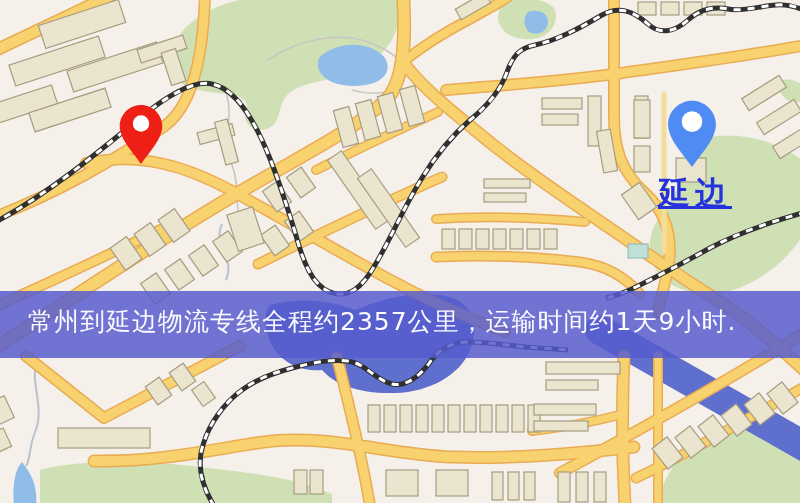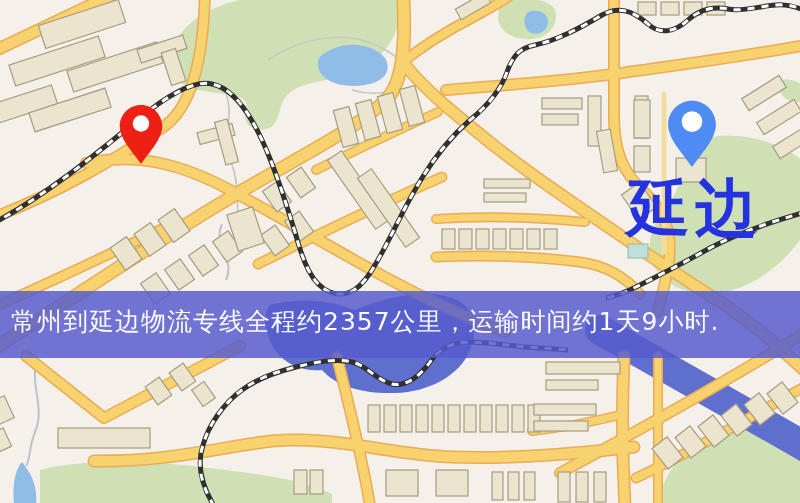--- a/index.html
+++ b/index.html
@@ -25,24 +25,24 @@
   .rp{stroke:#f3dd9d;fill:none;stroke-linecap:round;}
   .bld{fill:var(--building-fill);stroke:var(--building-stroke);stroke-width:1.2;}
   .rail1{stroke:var(--railway);stroke-width:5;fill:none;}
   .rail2{stroke:#ffffff;stroke-width:3;stroke-dasharray:7 7;fill:none;}
   .pin{position:absolute;}
   .pin svg{position:static;display:block;width:100%;height:100%;}
   .map-label{position:absolute;width:170px;text-align:center;
              font-family:"DejaVu Serif","Liberation Serif",serif;
              font-weight:700;line-height:1;letter-spacing:5px;user-select:none;}
   .map-label.origin{left:52px;top:174px;font-size:46px;color:var(--origin-label);}
-  .map-label.dest{left:610px;top:177px;font-size:63px;color:var(--dest-label);}
+  .map-label.dest{left:610px;top:177px;font-size:32px;color:var(--dest-label);text-decoration:underline;}
   .banner{position:absolute;left:0;top:291px;width:800px;height:67px;
           background:var(--banner-bg);display:flex;align-items:center;}
-  .banner span{color:var(--banner-fg);font-size:25px;padding-left:11px;padding-bottom:6px;
+  .banner span{color:var(--banner-fg);font-size:25px;padding-left:28px;padding-bottom:6px;
                letter-spacing:1px;white-space:nowrap;}
 </style>
 </head>
 <body>
 
 <div class="stage">
   <svg id="map" width="800" height="503" viewBox="0 0 800 503">
 
     <g>
       <path class="green" d="M170,60 C175,25 210,4 250,-2 L402,-2 C402,28 390,55 358,70 C330,83 302,80 287,95 C277,107 282,119 271,127 C256,135 241,125 246,110 C251,95 230,95 210,92 C185,89 168,80 170,60 Z"></path>

